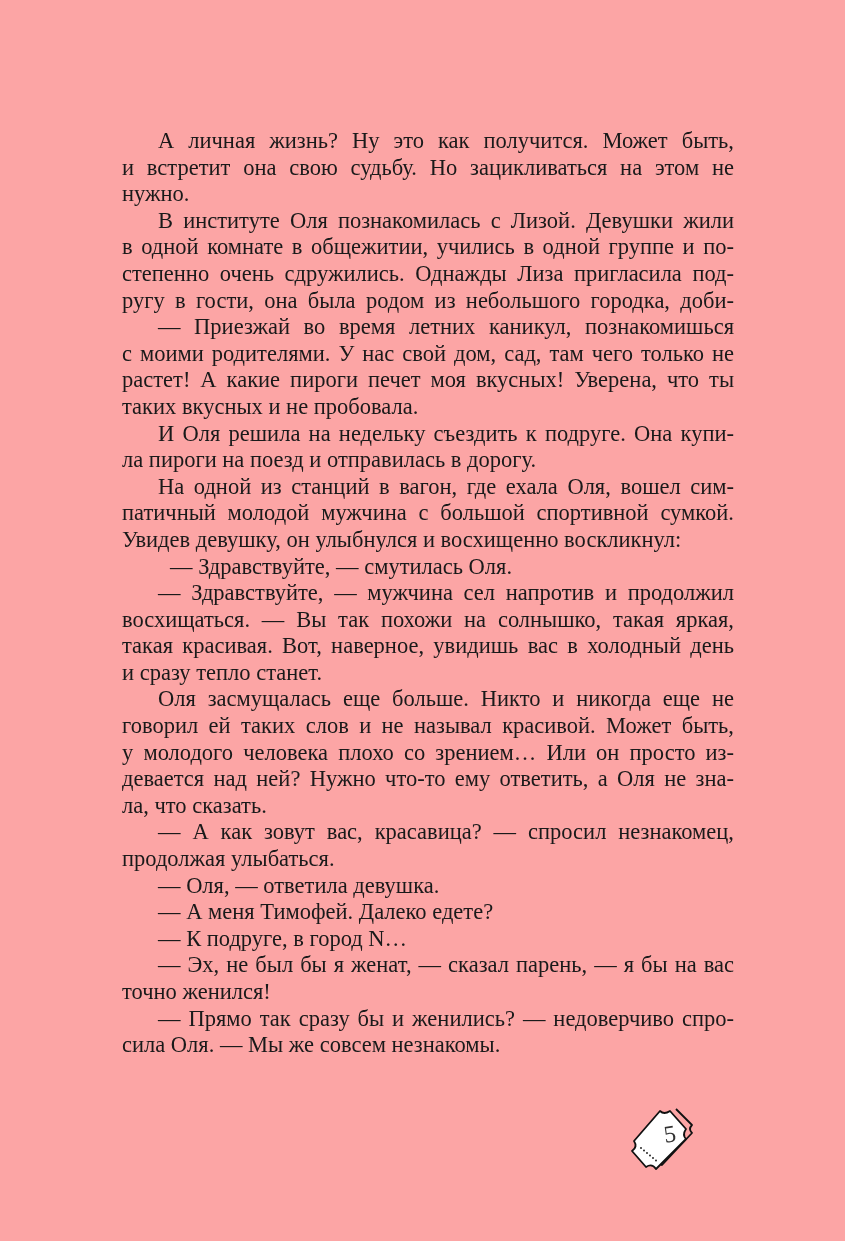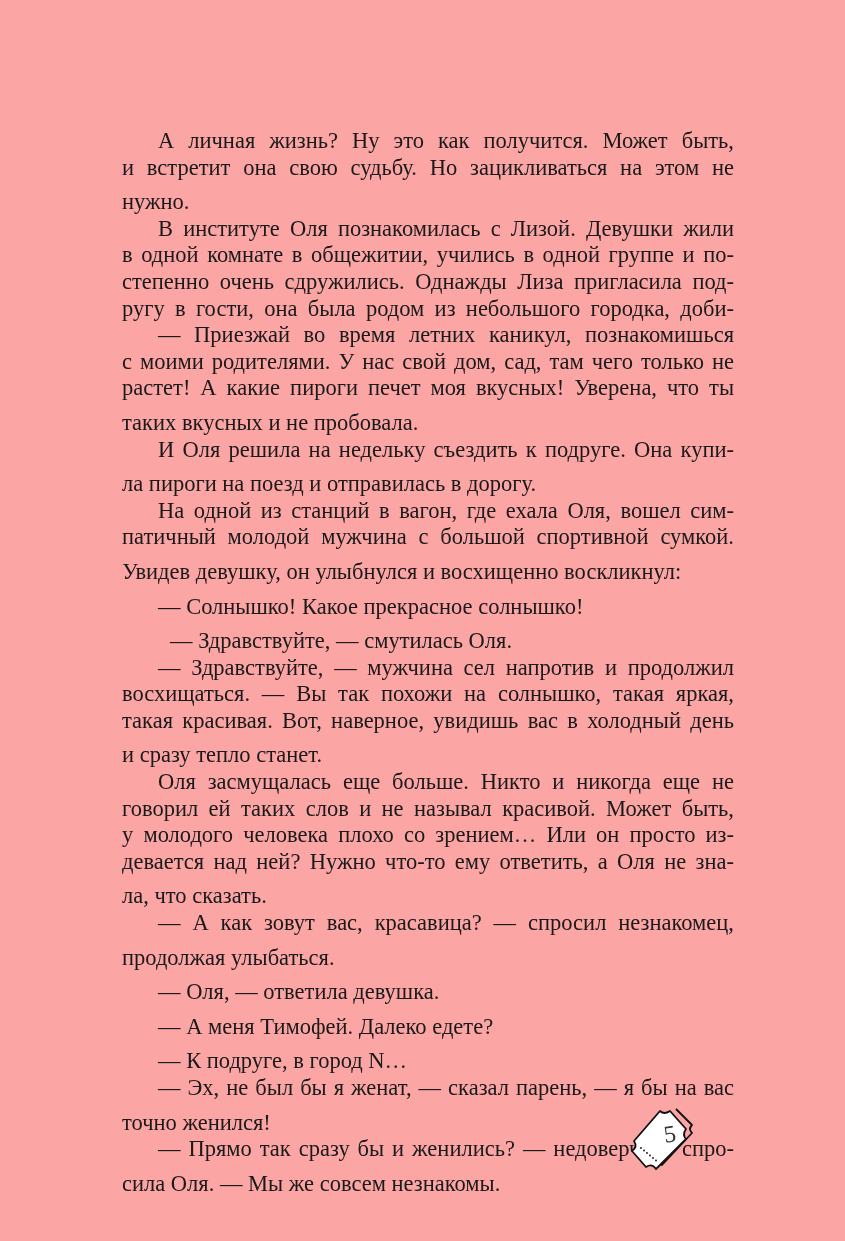--- a/index.html
+++ b/index.html
@@ -4,21 +4,21 @@
   <style>
     html, body { margin: 0; padding: 0; background: #ffffff; }
     body { width: 845px; height: 1241px; position: relative; overflow: hidden; }
     .page { position: absolute; left: 0; top: 0; width: 845px; height: 1241px; background: #fca5a5; }
     .text-block {
       position: absolute; left: 122px; top: 128px; width: 612px;
       font-family: "Liberation Serif", "DejaVu Serif", serif;
       font-size: 22.5px; line-height: 26.6px; color: #1a1a1a;
     }
     .line { display: block; height: 26.6px; white-space: nowrap; text-align: justify; text-align-last: justify; }
-    .line.last { text-align-last: left; margin-top: 8px; }
+    .line.last { text-align-last: left; }
     .line.indent { padding-left: 36px; }
     .line.indent2 { padding-left: 48px; }
     .page-number-badge { position: absolute; left: 628px; top: 1103px; width: 80px; height: 72px; }
     .page-number-badge svg { position: absolute; left: 0; top: 0; }
     .page-number {
       position: absolute; left: 30px; top: 18px; width: 24px; text-align: center;
       font-family: "Liberation Serif", "DejaVu Serif", serif; font-size: 24px; color: #333;
       transform: rotate(-8deg);
     }
   </style>
@@ -36,21 +36,20 @@
       <span class="line">ругу в гости, она была родом из небольшого городка, доби-</span>
       <span class="line indent">— Приезжай во время летних каникул, познакомишься</span>
       <span class="line">с моими родителями. У нас свой дом, сад, там чего только не</span>
       <span class="line">растет! А какие пироги печет моя вкусных! Уверена, что ты</span>
       <span class="line last">таких вкусных и не пробовала.</span>
       <span class="line indent">И Оля решила на недельку съездить к подруге. Она купи-</span>
       <span class="line last">ла пироги на поезд и отправилась в дорогу.</span>
       <span class="line indent">На одной из станций в вагон, где ехала Оля, вошел сим-</span>
       <span class="line">патичный молодой мужчина с большой спортивной сумкой.</span>
       <span class="line last">Увидев девушку, он улыбнулся и восхищенно воскликнул:</span>
-      <span class="line indent last">— Солнышко! Какое прекрасное солнышко!</span>
       <span class="line indent2 last">— Здравствуйте, — смутилась Оля.</span>
       <span class="line indent">— Здравствуйте, — мужчина сел напротив и продолжил</span>
       <span class="line">восхищаться. — Вы так похожи на солнышко, такая яркая,</span>
       <span class="line">такая красивая. Вот, наверное, увидишь вас в холодный день</span>
       <span class="line last">и сразу тепло станет.</span>
       <span class="line indent">Оля засмущалась еще больше. Никто и никогда еще не</span>
       <span class="line">говорил ей таких слов и не называл красивой. Может быть,</span>
       <span class="line">у молодого человека плохо со зрением… Или он просто из-</span>
       <span class="line">девается над ней? Нужно что-то ему ответить, а Оля не зна-</span>
       <span class="line last">ла, что сказать.</span>

